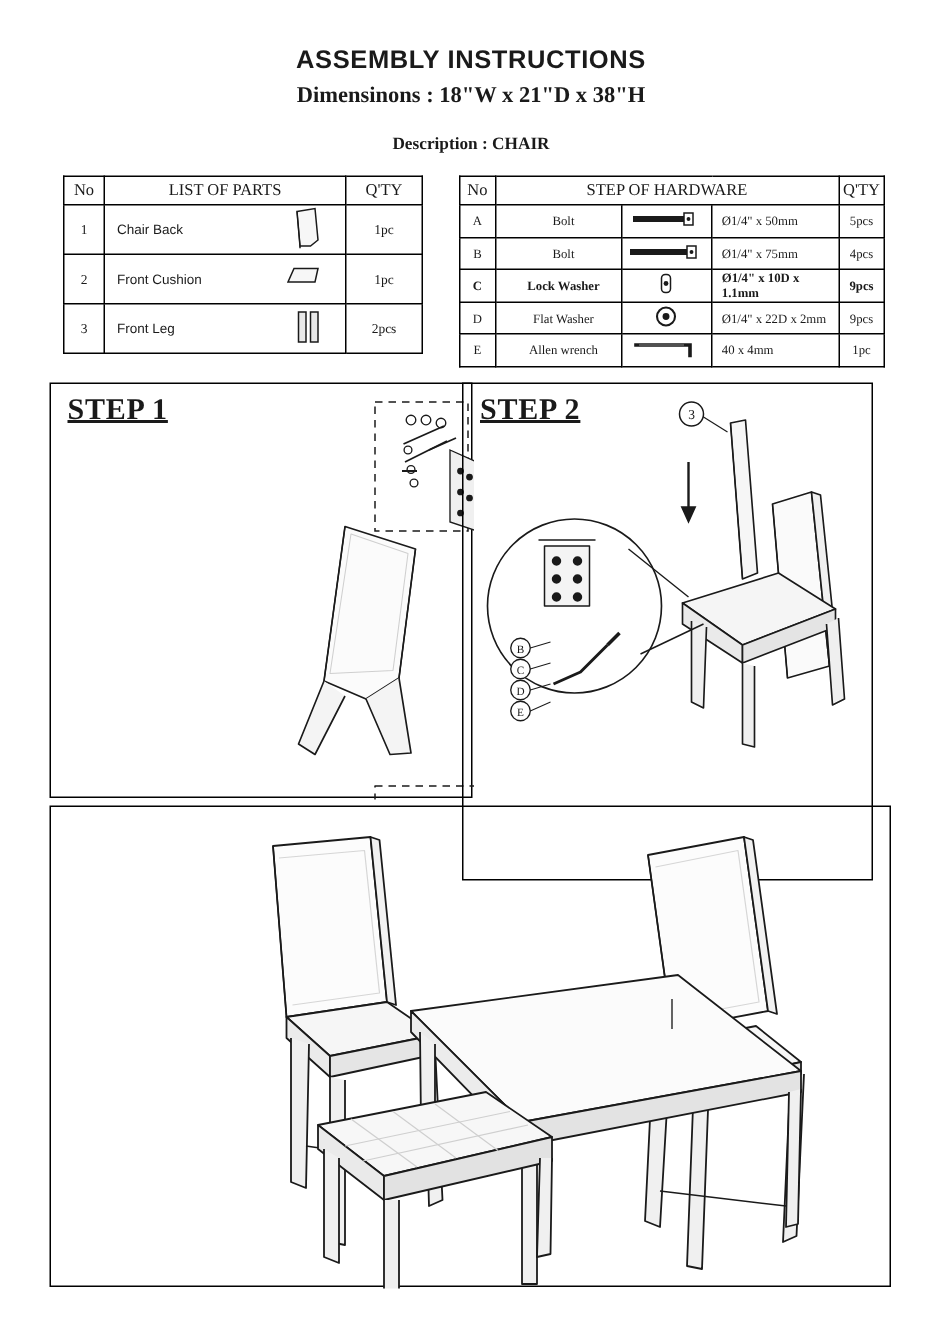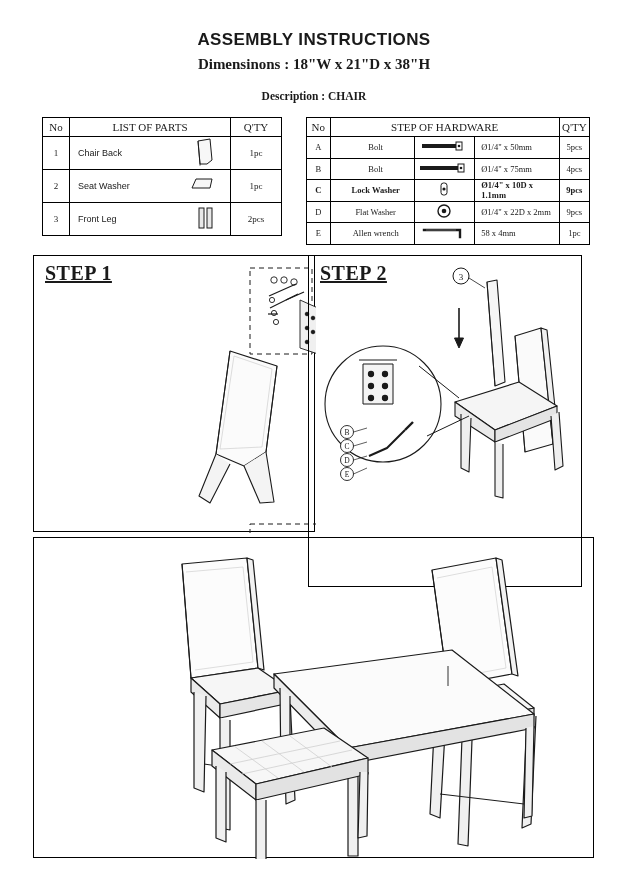--- a/index.html
+++ b/index.html
@@ -181,21 +181,21 @@
               <path d="M10 26 L10 27.5" stroke="#1a1a1a" stroke-width="1"></path>
               <path d="M8 3 L10 26" stroke="#1a1a1a" stroke-width="0.8"></path>
             </svg>
           </span>
         </td>
         <td class="qty-cell">1pc</td>
       </tr>
       <tr>
         <td>2</td>
         <td class="part-name">
-          <span>Seat Washer</span>
+          <span>Front Cushion</span>
           <span class="part-fig">
             <svg width="34" height="18" viewBox="0 0 34 18">
               <path d="M10 3 L26 3 L24 12 L6 12 Z" fill="#f7f7f7" stroke="#1a1a1a" stroke-width="1"></path>
             </svg>
           </span>
         </td>
         <td class="qty-cell">1pc</td>
       </tr>
       <tr>
         <td>3</td>
@@ -274,21 +274,21 @@
       </tr>
       <tr>
         <td class="hw-no">E</td>
         <td class="hw-name">Allen wrench</td>
         <td class="hw-fig">
           <svg width="56" height="16" viewBox="0 0 56 16">
             <path d="M8 6 L44 6 L44 13" fill="none" stroke="#1a1a1a" stroke-width="2.4" stroke-linecap="square"></path>
             <path d="M10 6 L40 6" fill="none" stroke="#888" stroke-width="0.7"></path>
           </svg>
         </td>
-        <td class="hw-spec">58 x 4mm</td>
+        <td class="hw-spec">40 x 4mm</td>
         <td class="hw-qty">1pc</td>
       </tr>
     </tbody>
   </table>
 
   <div class="panel" id="step1-panel">
     <div class="step-label">STEP 1</div>
     <svg class="svg-layer" width="282" height="277" viewBox="0 0 282 277">
       <g fill="none" stroke="#1a1a1a" stroke-width="1.1" stroke-linejoin="round">
 

